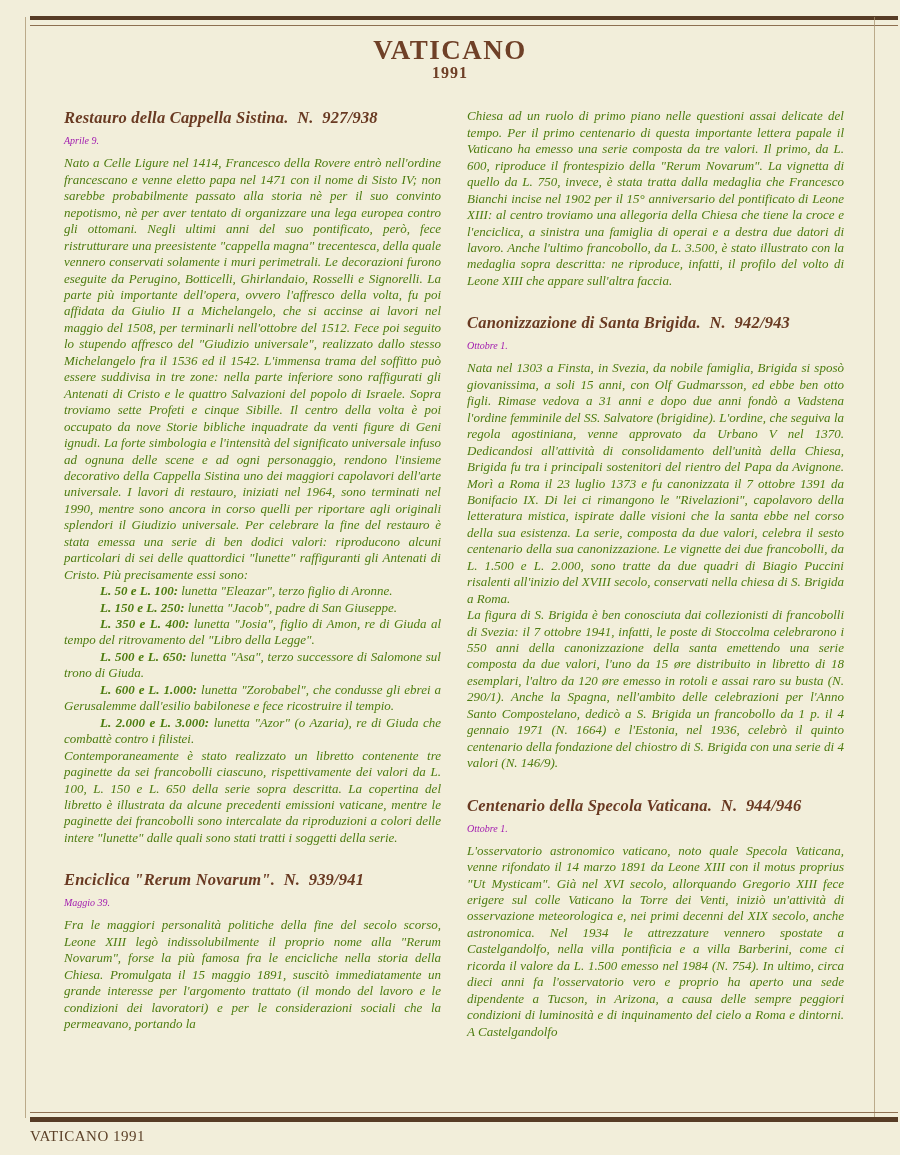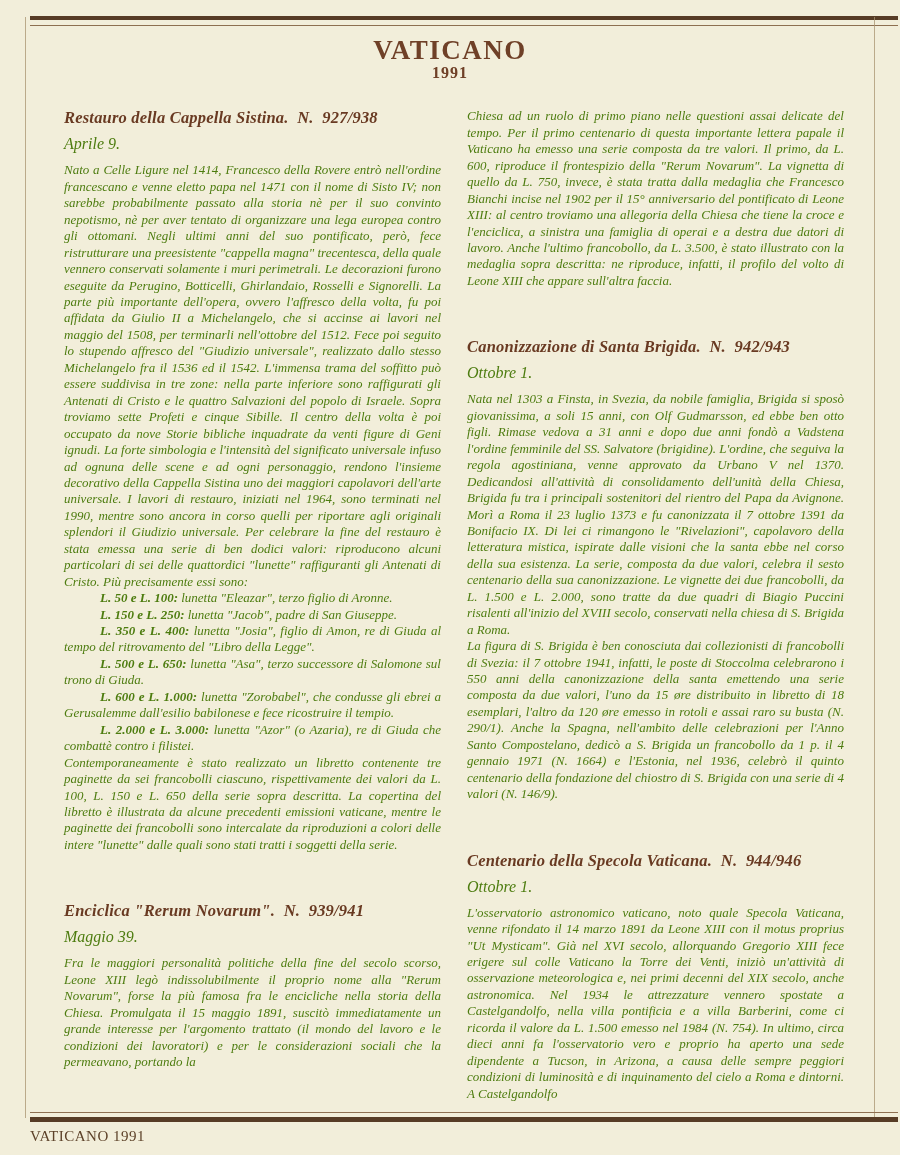--- a/index.html
+++ b/index.html
@@ -38,27 +38,27 @@
     padding: 26px 56px 0 64px;
     align-items: flex-start;
     font-style: italic;
   }
   .col { flex: 1 1 0; min-width: 0; }
 
   h2 {
     font-size: 16.5px; font-weight: bold; color: #693a22;
     white-space: pre-wrap; margin: 0 0 7px 0; letter-spacing: .2px;
   }
-  .date { font-size: 16px; margin: 0 0 9px 0; color: #4d7c0f; }
+  .date { font-size: 10px; margin: 0 0 9px 0; color: #a21caf; }
   p.body {
     font-size: 13px; line-height: 16.45px; text-align: justify;
     color: #4d7c0f; margin: 0;
   }
   .lead { font-weight: bold; margin-left: 36px; }
-  .section + .section { margin-top: 48px; }
+  .section + .section { margin-top: 24px; }
 
   .footer-label {
     position: absolute; left: 30px; top: 1128px;
     font-size: 15px; color: #5d4229; letter-spacing: .5px;
   }
 </style>
 </head>
 <body>
 
 <div class="page">

